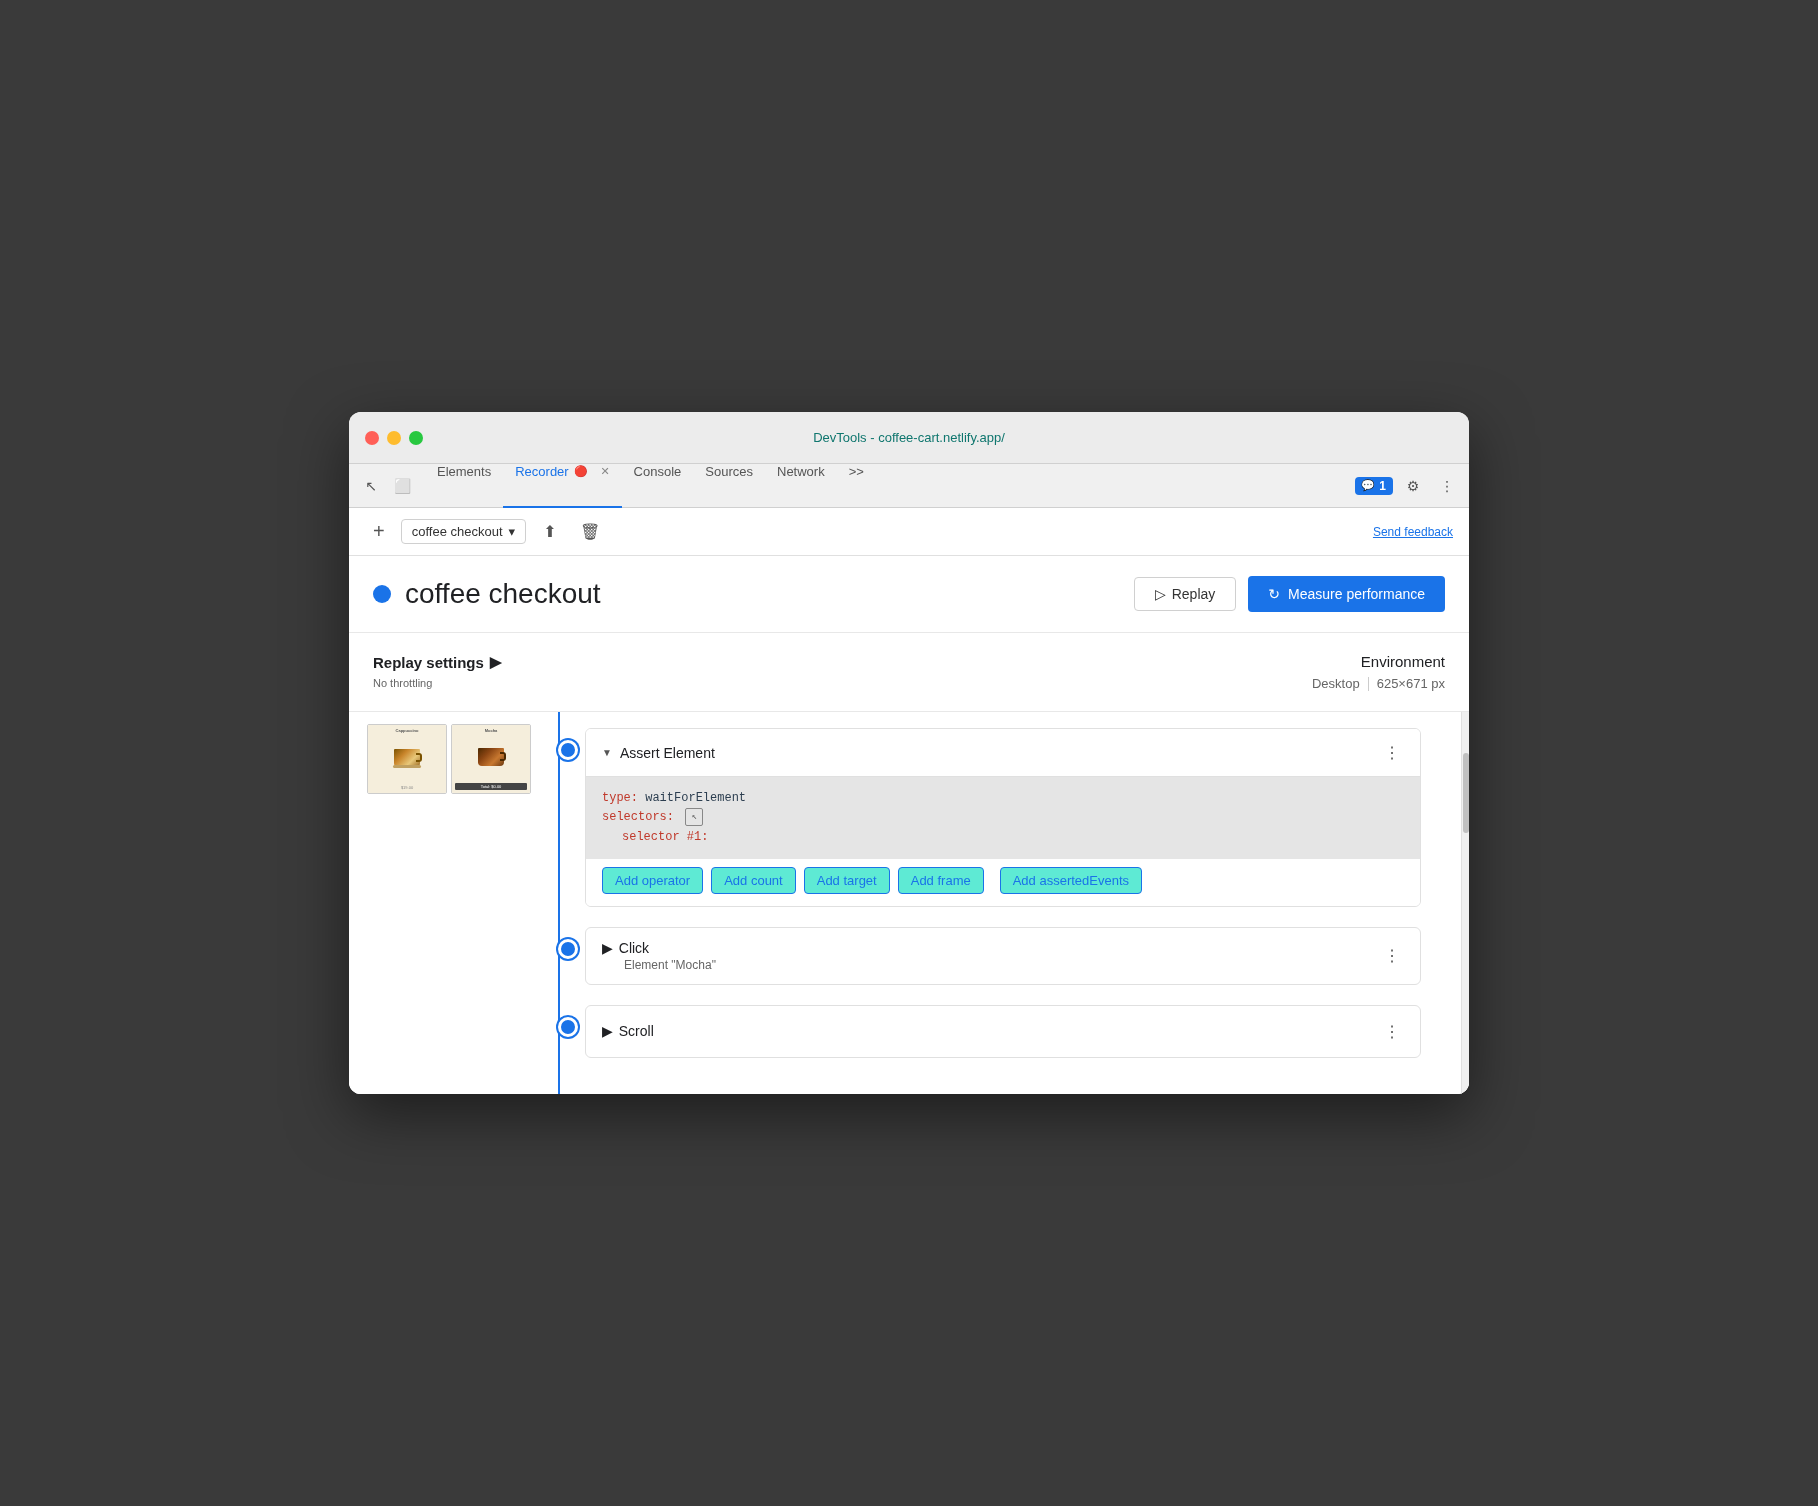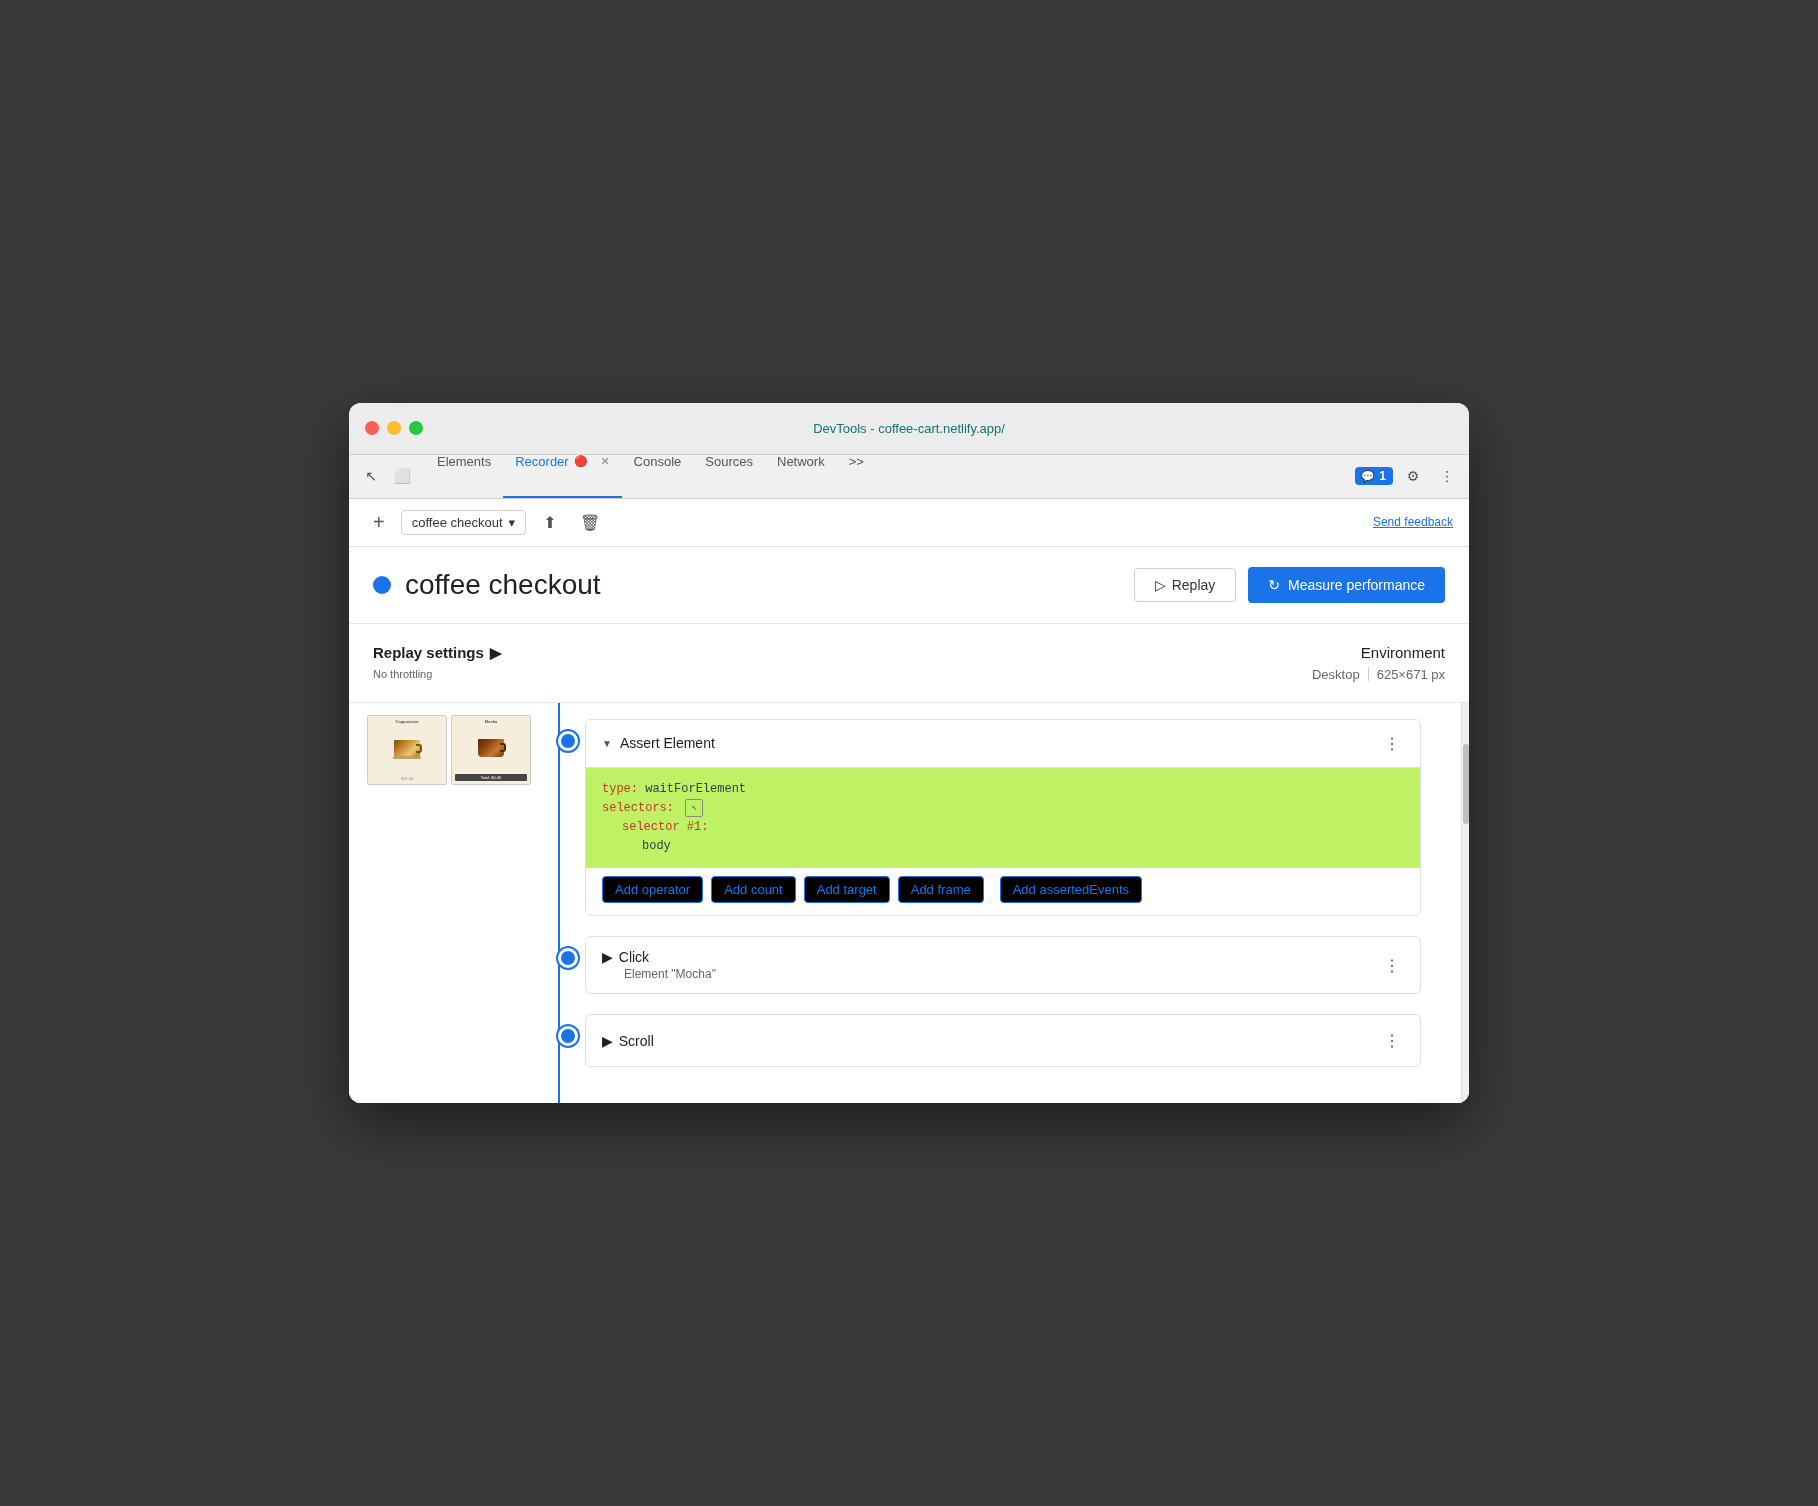--- a/index.html
+++ b/index.html
@@ -336,21 +336,21 @@
     .step-kebab {
       font-size: 16px;
       color: #555;
       cursor: pointer;
       padding: 4px;
     }
 
     .step-body {
       padding: 12px 16px;
       border-top: 1px solid #e0e0e0;
-      background: #bef264;
+      background: #e5e5e5;
     }
 
     .code-line {
       font-family: 'Monaco', 'Menlo', 'Courier New', monospace;
       font-size: 12px;
       line-height: 1.6;
     }
 
     .code-key { color: #c0392b; }
     .code-value { color: #2c3e50; }
@@ -375,21 +375,21 @@
       padding: 8px 16px 12px;
       display: flex;
       flex-wrap: wrap;
       gap: 8px;
       background: white;
     }
 
     .action-btn {
       border: 1px solid #1a73e8;
       color: #1a73e8;
-      background: #000000;
+      background: #5eead4;
       border-radius: 4px;
       padding: 5px 12px;
       font-size: 13px;
       cursor: pointer;
       font-weight: 500;
     }
 
     
     .step-collapsed {
       border: 1px solid #e0e0e0;
@@ -607,23 +607,20 @@
                   <span class="code-key">type:</span>
                   <span> </span>
                   <span class="code-value">waitForElement</span>
                 </div>
                 <div class="code-line">
                   <span class="code-key">selectors:</span>
                   <span class="selector-icon">↖</span>
                 </div>
                 <div class="code-line code-indent">
                   <span class="code-key">selector #1:</span>
-                </div>
-                <div class="code-line code-indent2">
-                  <span class="code-value">body</span>
                 </div>
               </div>
 
               <div class="step-actions">
                 <button class="action-btn">Add operator</button>
                 <button class="action-btn">Add count</button>
                 <button class="action-btn">Add target</button>
                 <button class="action-btn">Add frame</button>
                 <br>
                 <button class="action-btn">Add assertedEvents</button>

